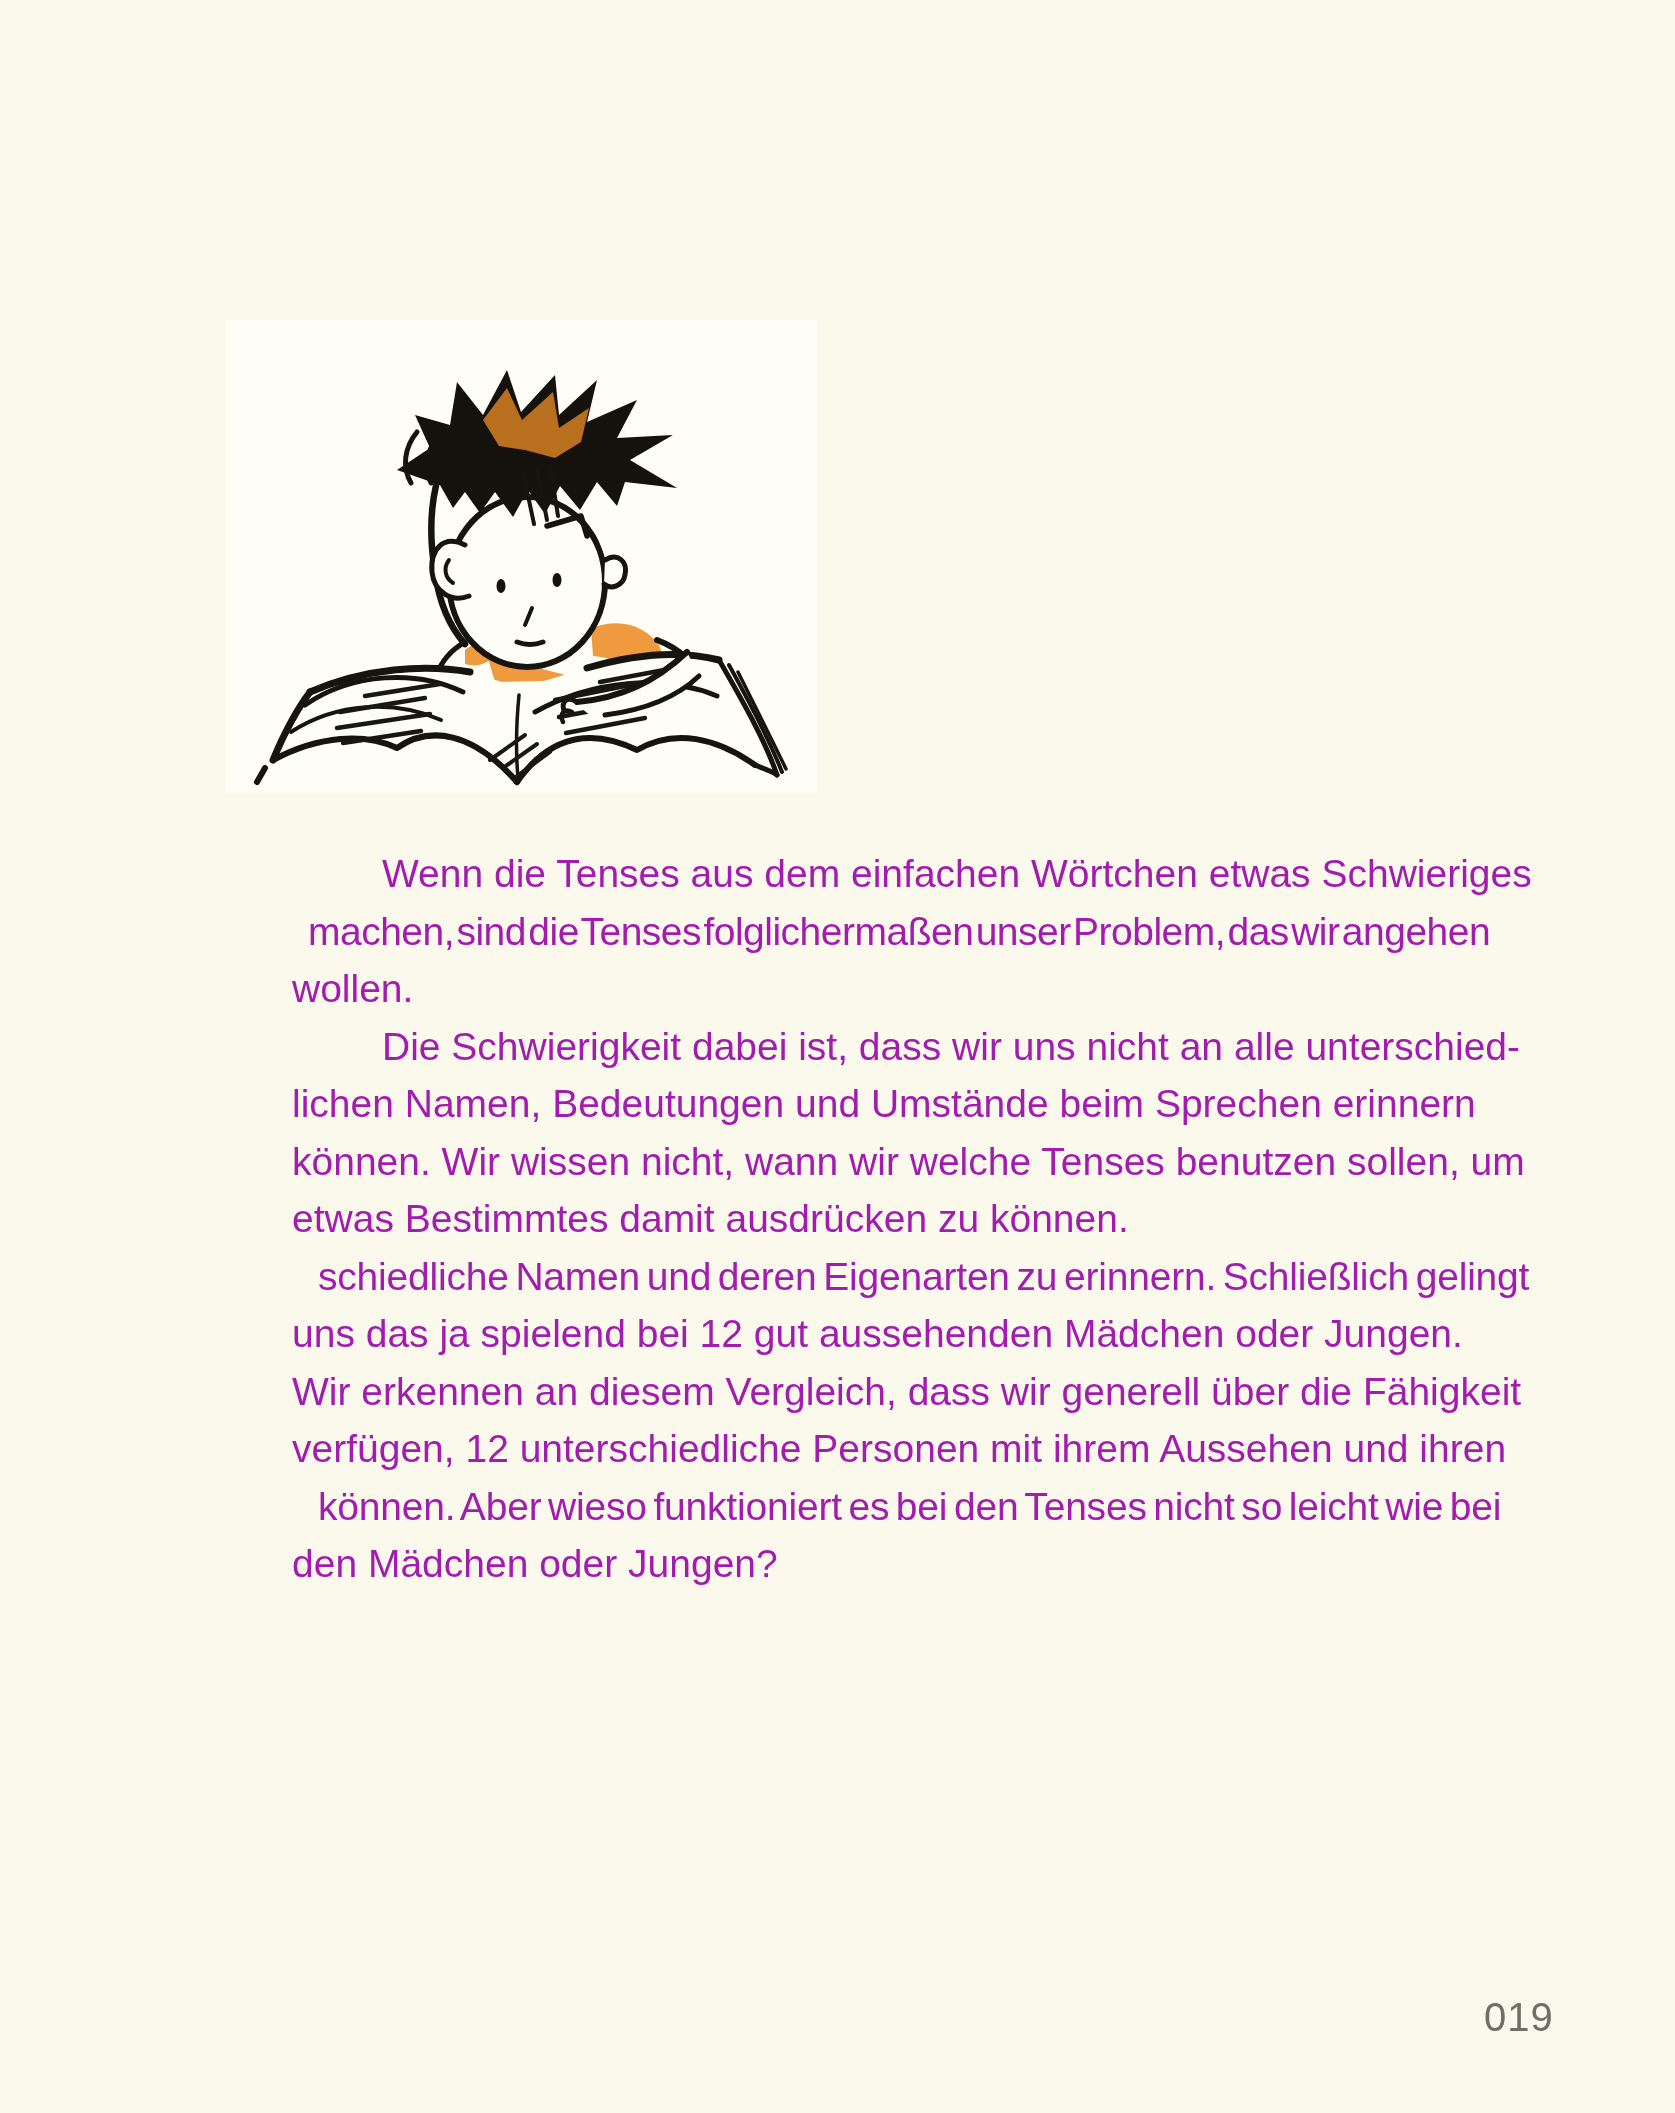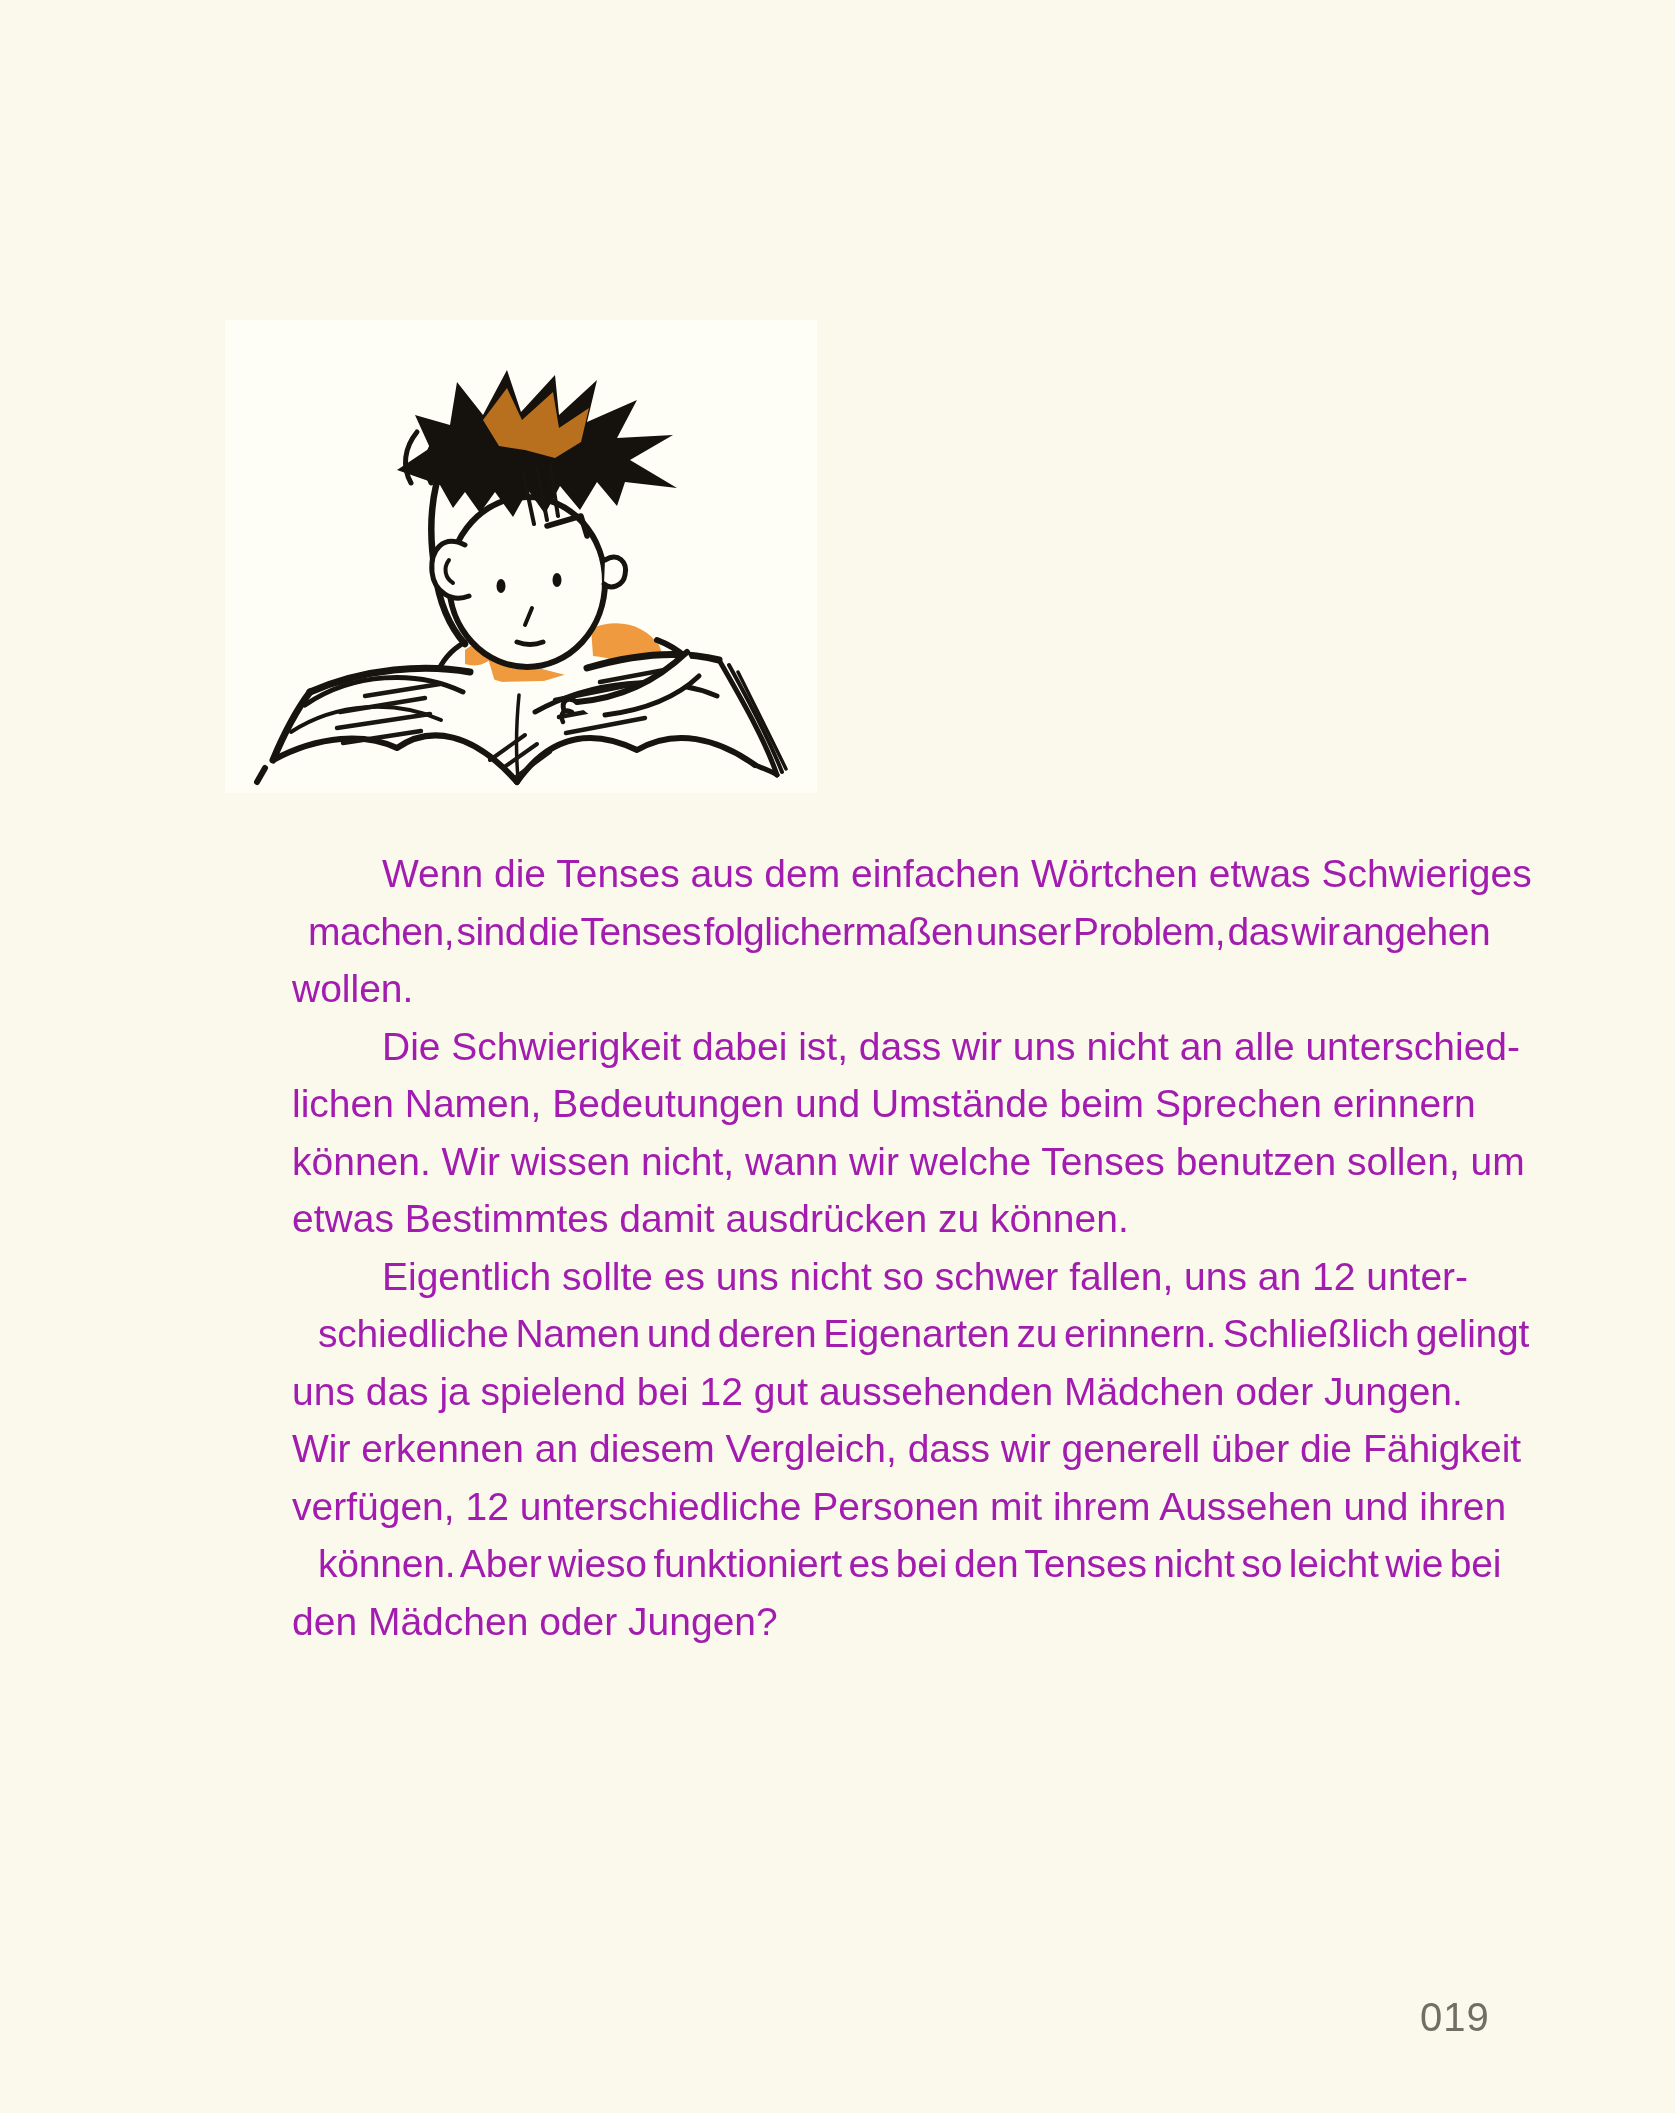--- a/index.html
+++ b/index.html
@@ -18,21 +18,21 @@
   .text-block{
     position:absolute;left:292px;top:845px;width:1305px;
     color:#a21caf;
     font-size:39px;line-height:57.5px;
   }
   .line{white-space:nowrap;}
   .line.indent{padding-left:90px;}
   .line.tight{word-spacing:-4px;letter-spacing:-0.2px;margin-left:26px;}
   .line.tighter{word-spacing:-8px;letter-spacing:-0.5px;margin-left:16px;}
   .page-number{
-    position:absolute;left:1420px;top:1995px;
+    position:absolute;left:1484px;top:1995px;
     color:#716E66;font-size:40px;letter-spacing:1px;
   }
 </style>
 </head>
 <body>
 
 <div class="illustration-box">
   <svg viewBox="0 0 592 473" role="img" aria-label="Cartoon of a boy with spiky hair scratching his head while leaning over a large open book">
     <g stroke-linecap="round" stroke-linejoin="round" fill="none">
 
@@ -127,21 +127,20 @@
 </div>
 
 <div class="text-block">
     <div class="line indent">Wenn die Tenses aus dem einfachen Wörtchen etwas Schwieriges</div>
     <div class="line tighter">machen, sind die Tenses folglichermaßen unser Problem, das wir angehen</div>
     <div class="line">wollen.</div>
     <div class="line indent">Die Schwierigkeit dabei ist, dass wir uns nicht an alle unterschied-</div>
     <div class="line">lichen Namen, Bedeutungen und Umstände beim Sprechen erinnern</div>
     <div class="line">können. Wir wissen nicht, wann wir welche Tenses benutzen sollen, um</div>
     <div class="line">etwas Bestimmtes damit ausdrücken zu können.</div>
-    <div class="line indent">Eigentlich sollte es uns nicht so schwer fallen, uns an 12 unter-</div>
     <div class="line tight">schiedliche Namen und deren Eigenarten zu erinnern. Schließlich gelingt</div>
     <div class="line">uns das ja spielend bei 12 gut aussehenden Mädchen oder Jungen.</div>
     <div class="line">Wir erkennen an diesem Vergleich, dass wir generell über die Fähigkeit</div>
     <div class="line">verfügen, 12 unterschiedliche Personen mit ihrem Aussehen und ihren</div>
     <div class="line tight">können. Aber wieso funktioniert es bei den Tenses nicht so leicht wie bei</div>
     <div class="line">den Mädchen oder Jungen?</div>
   </div>
 
 <div class="page-number">019</div>
 

